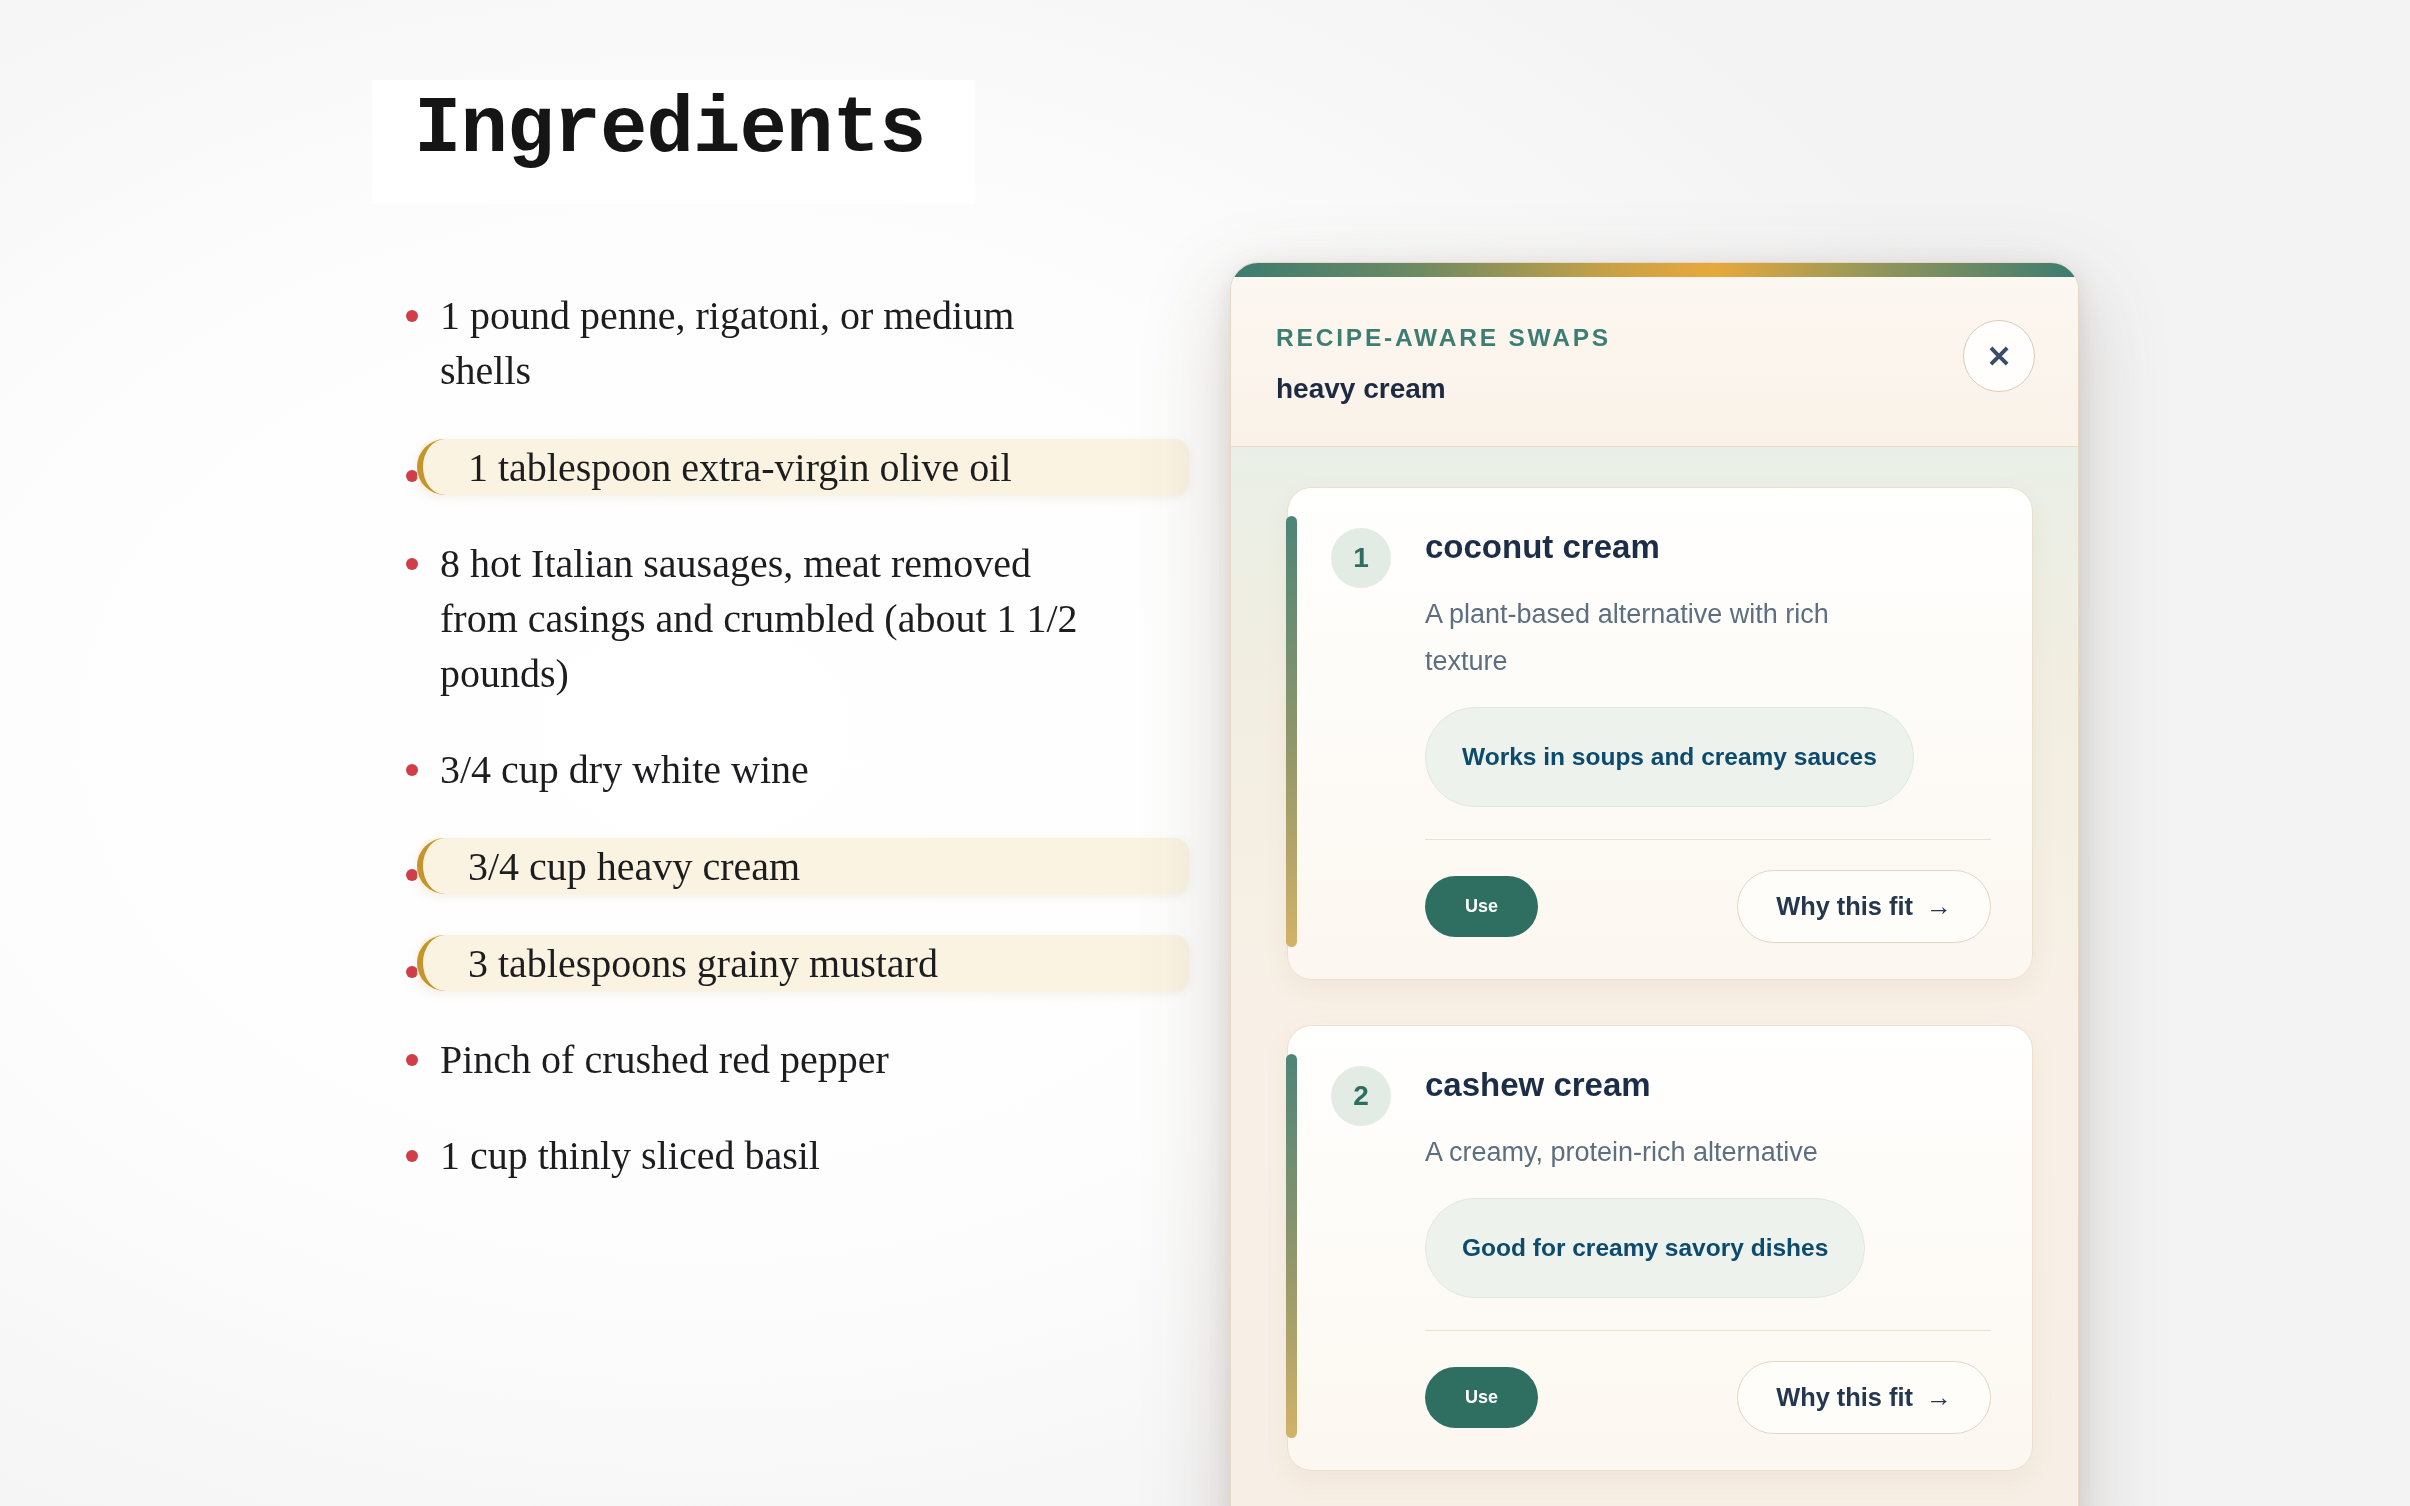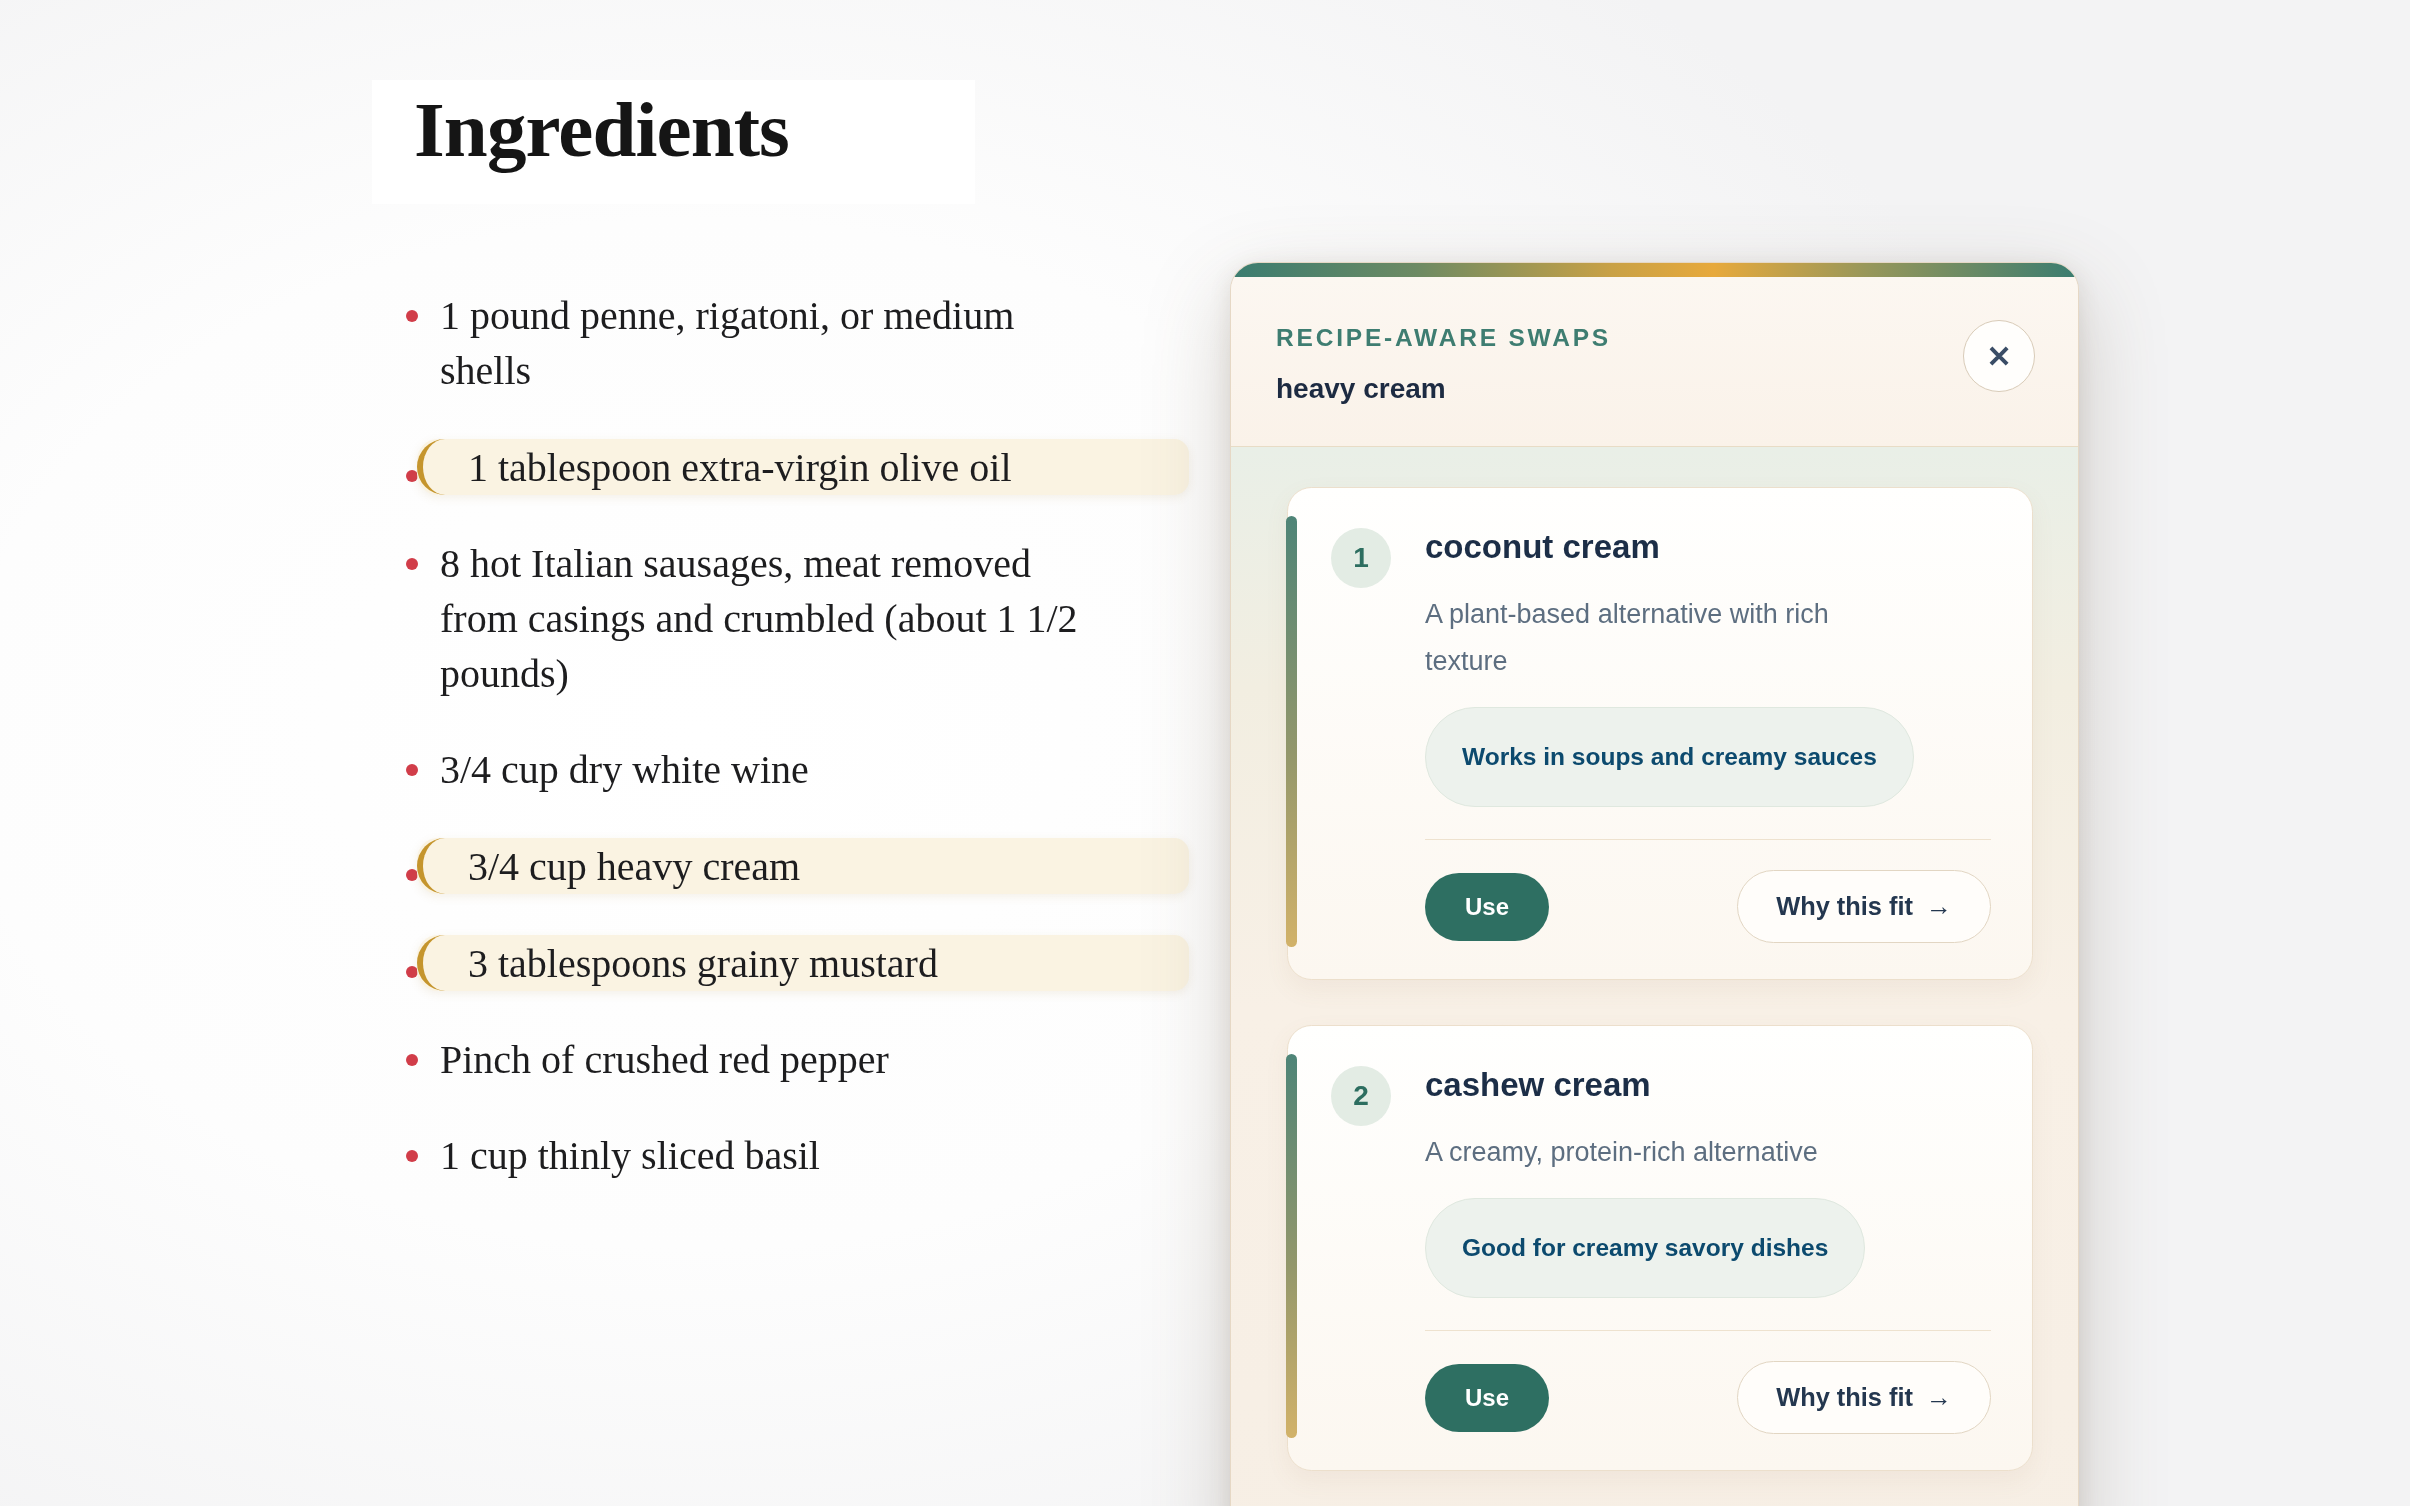--- a/index.html
+++ b/index.html
@@ -6,21 +6,21 @@
   .stage {
     position:relative; width:2411px; height:1507px; overflow:hidden;
     background: radial-gradient(1412px 989px at 697px 734px, #ffffff 0%, #fdfdfd 52%, #f3f3f4 100%), #f3f3f4;
     font-family:"Liberation Sans", sans-serif;
   }
 
   
   .title-block { position:absolute; left:372px; top:80px; width:603px; height:124px; background:rgba(255,255,255,.9); }
   .page-title {
     position:absolute; left:414px; top:85px; margin:0;
-    font-family:Liberation Serif, serif; font-weight:700; font-size:79px;
+    font-family:Liberation Mono, monospace; font-weight:700; font-size:79px;
     letter-spacing:-0.9px; color:#151515;
   }
   .ing-list {
     position:absolute; left:400px; top:288px; width:796px;
     list-style:none; margin:0; padding:0;
     display:flex; flex-direction:column; gap:41px;
   }
   .row { position:relative; font-family:"Liberation Serif", serif; font-size:40px; color:#1d1d1f; line-height:55px; }
   .dot { position:absolute; left:5.6px; top:21.7px; width:12.2px; height:12.2px; border-radius:50%; background:#d13d49; }
   .row.plain { padding-left:40px; }
@@ -89,21 +89,21 @@
   .card-desc { margin-top:24.5px; font-size:27px; line-height:47px; color:#5d6e80; max-width:490px; }
   .tag {
     display:inline-block; margin-top:22.6px; padding:35px 36px; border-radius:941px;
     background:#edf2ed; border:1.9px solid #dfe8df;
     font-size:24.5px; font-weight:600; color:#0c4a6e;
   }
   .card-divider { margin-top:32px; border-top:1.9px solid #eee2cf; }
   .card-footer { margin-top:30px; display:flex; align-items:center; justify-content:space-between; }
   .use-btn {
     padding:20px 40px; border-radius:941px; border:none; cursor:pointer;
-    background:#2e6f62; color:#ffffff; font-size:24px; font-weight:700;
+    background:#2e6f62; color:#ffffff; font-size:18px; font-weight:700;
     font-family:"Liberation Sans", sans-serif;
   }
   .why-btn {
     display:flex; align-items:center; gap:13px; padding:20px 38px; border-radius:941px; cursor:pointer;
     background:#fffdfa; border:1.9px solid #e2d6c3; color:#24374f; font-size:25.4px; font-weight:700;
     font-family:"Liberation Sans", sans-serif;
   }
   .why-arrow { font-size:26px; font-weight:400; }
   .card.peek { height:198px; }
 </style>

